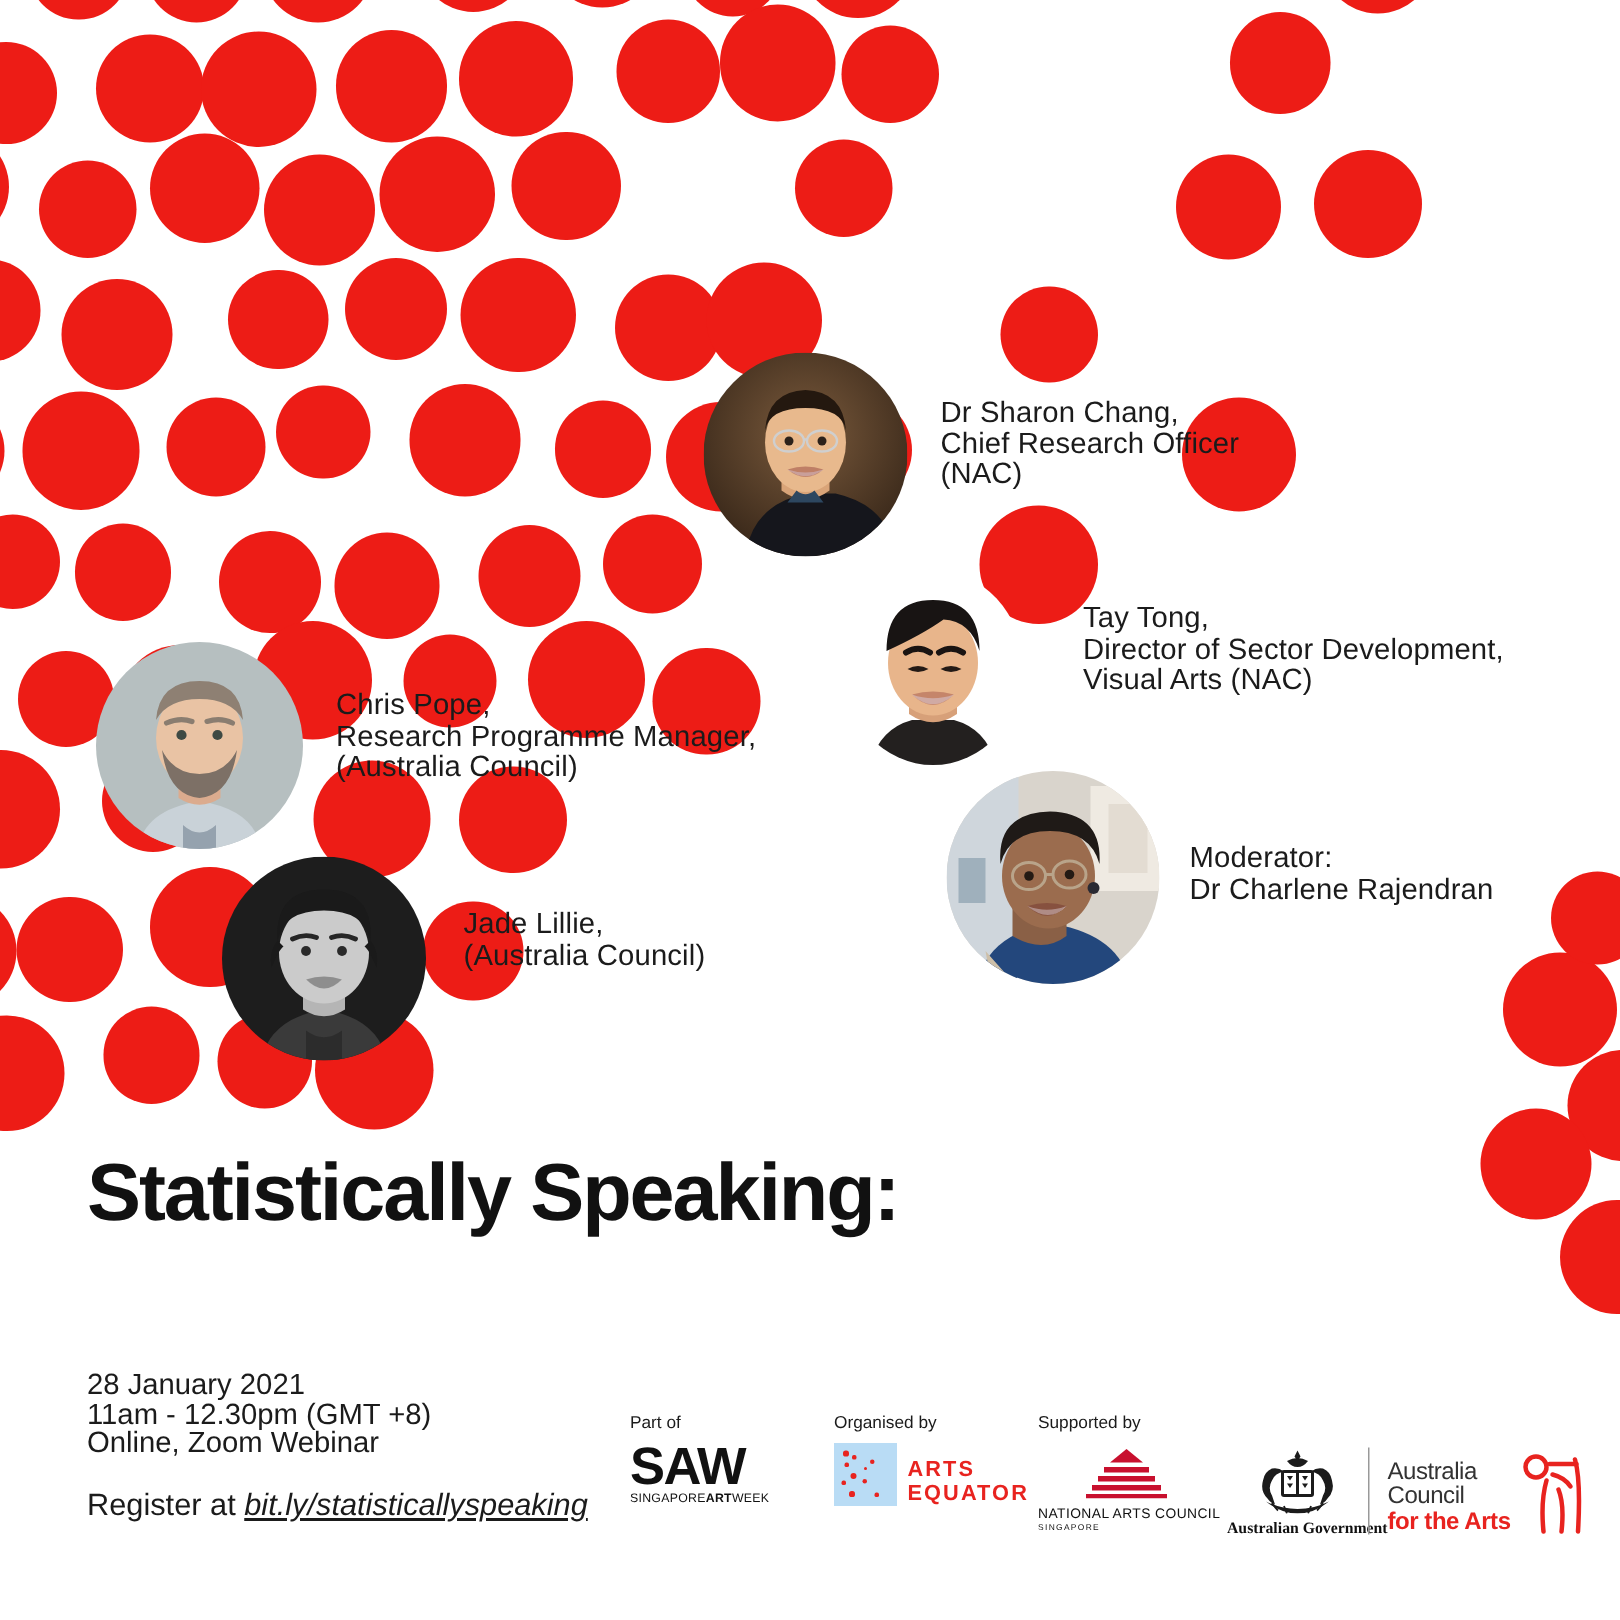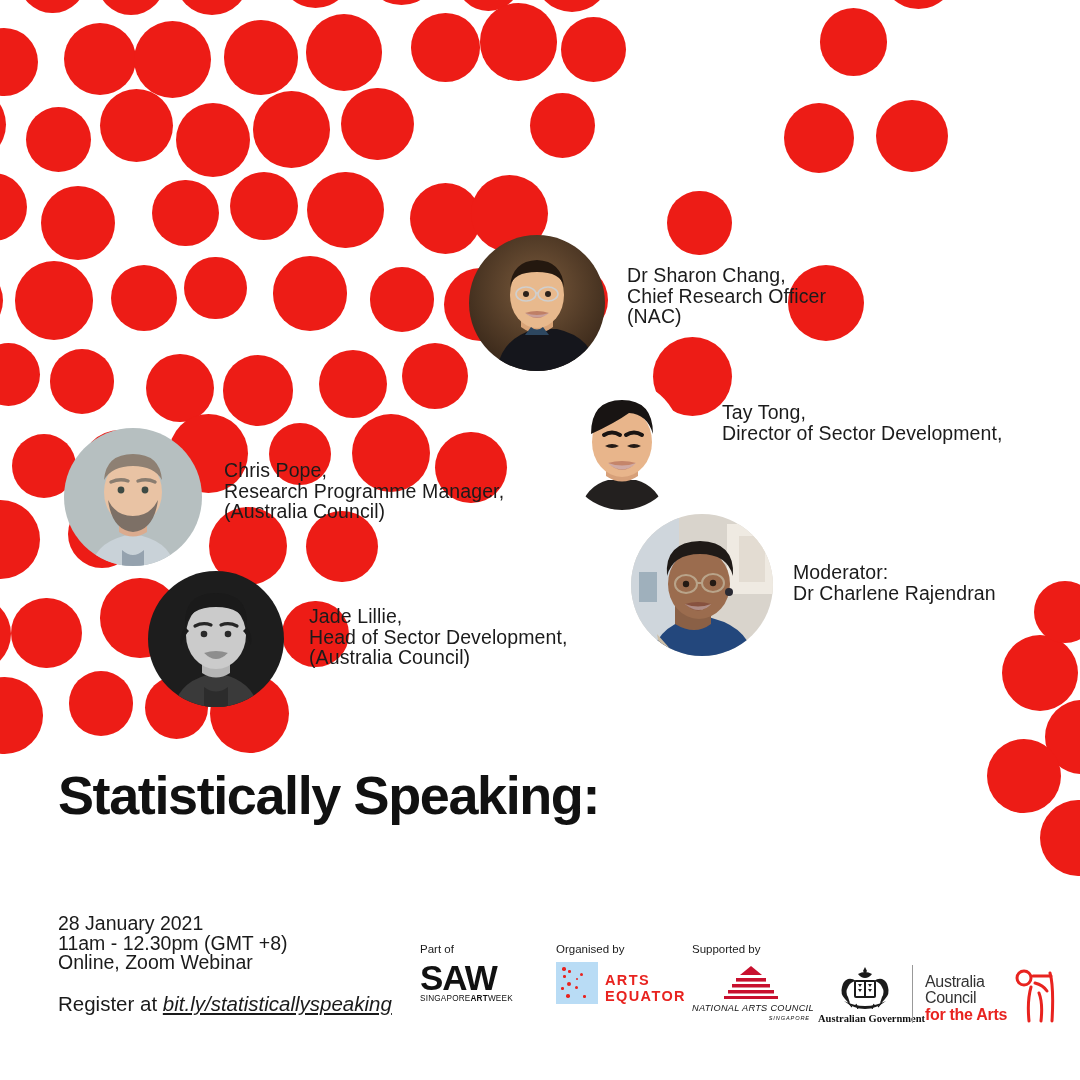--- a/index.html
+++ b/index.html
@@ -148,21 +148,21 @@
   #ae-words {
     font-size: 14.5px;
     font-weight: bold;
     letter-spacing: 1.4px;
     line-height: 16px;
     color: #e8231f;
   }
   #ae-words .ln { display: block; }
 
   
-  #nac-group { text-align: right; font-style: italic; }
+  #nac-group { text-align: left; }
   #nac-name {
     font-size: 9.2px;
     letter-spacing: 0.3px;
     color: #111;
     line-height: 11px;
     white-space: nowrap;
   }
   #nac-city {
     font-size: 5.6px;
     letter-spacing: 0.9px;
@@ -327,20 +327,21 @@
         <path d="M64 55 q8-5 16 0" stroke="#1a1412" stroke-width="4" fill="none" stroke-linecap="round"></path>
         <path d="M43 66 q7-4 14 0 q-7 4 -14 0z" fill="#231a16"></path>
         <path d="M65 66 q7-4 14 0 q-7 4 -14 0z" fill="#231a16"></path>
         <path d="M46 83 q14 13 28 0 q-14 5 -28 0z" fill="#ffffff"></path>
         <path d="M46 83 q14-4 28 0 q-14 14 -28 0z" fill="#a2554a" opacity="0.5"></path>
       </svg>
     </div>
     <div class="speaker-text" style="left:722px; top:402px;">
       <span class="ln">Tay Tong,</span>
       <span class="ln">Director of Sector Development,</span>
+      <span class="ln">Visual Arts (NAC)</span>
     </div>
   </div>
 
   <div class="speaker">
     <div class="portrait" style="left:64px; top:428px; width:138px; height:138px;">
       <svg width="138" height="138" viewBox="0 0 138 138" aria-hidden="true">
         <rect width="138" height="138" fill="#b6bfc0"></rect>
         <path d="M28 138 q4-26 41-32 h0 q37 6 41 32 z" fill="#c9d2d8"></path>
         <path d="M55 104 q14 9 28 0 l0 -16 h-28 z" fill="#dbab8e"></path>
         <ellipse cx="69" cy="64" rx="29" ry="34" fill="#e9c3a4"></ellipse>
@@ -375,21 +376,20 @@
         <ellipse cx="80" cy="63" rx="3.3" ry="3.3" fill="#2a2a2a"></ellipse>
         <path d="M47 55 q8-4 16-1" stroke="#262626" stroke-width="3.2" fill="none" stroke-linecap="round"></path>
         <path d="M73 54 q8-3 16 1" stroke="#262626" stroke-width="3.2" fill="none" stroke-linecap="round"></path>
         <path d="M56 82 q12 11 24 0 q-12 4 -24 0z" fill="#ffffff"></path>
         <path d="M56 82 q12-4 24 0 q-12 12 -24 0z" fill="#8e8e8e"></path>
         <path d="M56 116 q12 9 24 0 l0 20 h-24 z" fill="#2c2c2c"></path>
       </svg>
     </div>
     <div class="speaker-text" style="left:309px; top:606px;">
       <span class="ln">Jade Lillie,</span>
-      <span class="ln">Head of Sector Development,</span>
       <span class="ln">(Australia Council)</span>
     </div>
   </div>
 
   <div class="speaker">
     <div class="portrait" style="left:631px; top:514px; width:142px; height:142px;">
       <svg width="142" height="142" viewBox="0 0 142 142" aria-hidden="true">
         <rect width="142" height="142" fill="#d9d4cc"></rect>
         <rect x="0" y="0" width="48" height="142" fill="#cfd6dc"></rect>
         <rect x="96" y="10" width="46" height="70" fill="#efeae2"></rect>

